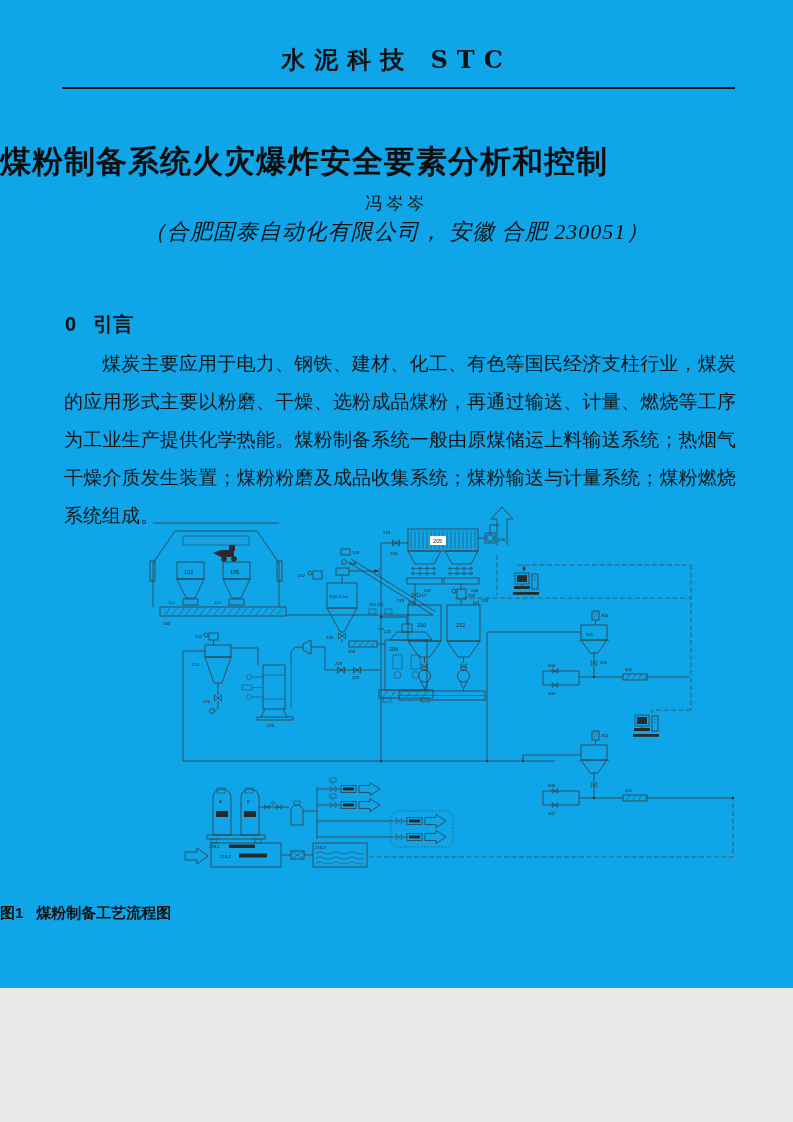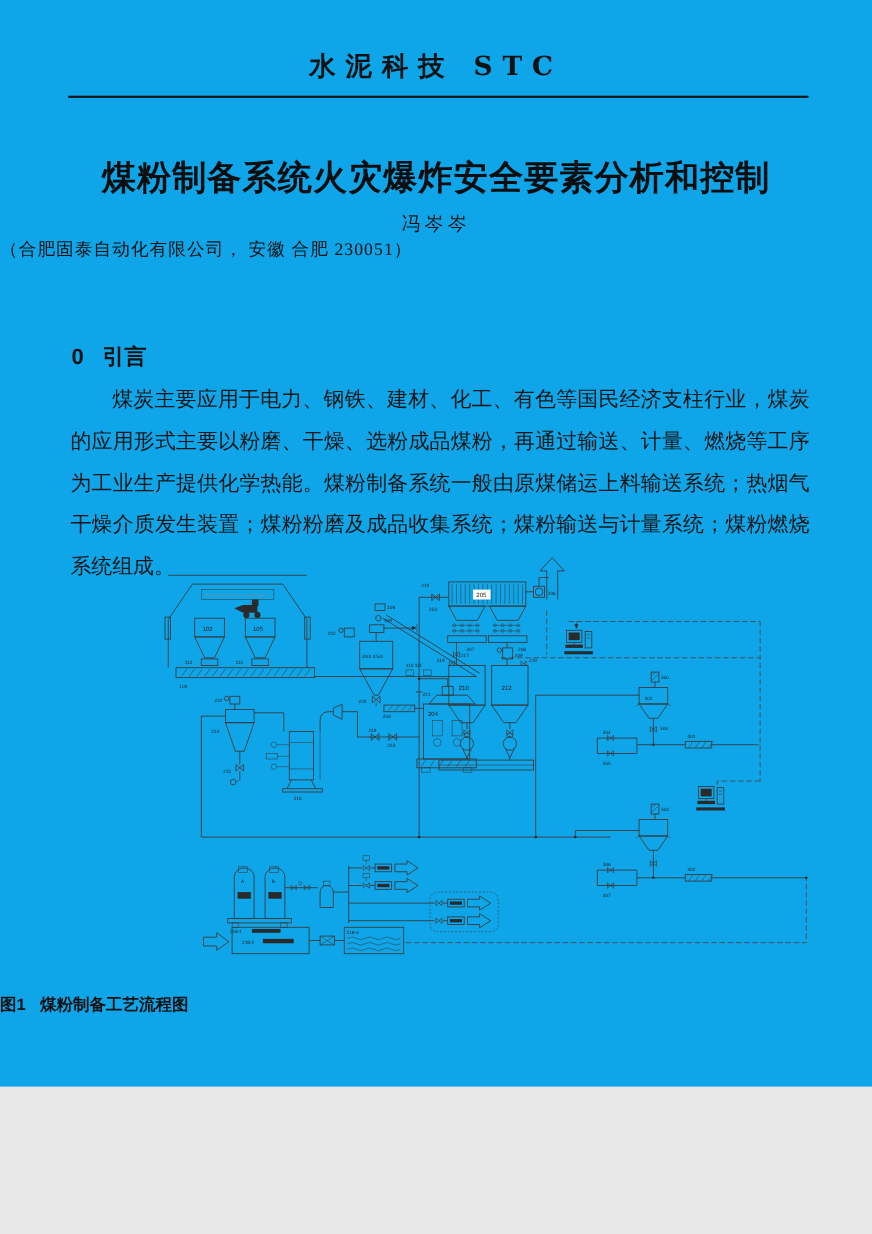--- a/index.html
+++ b/index.html
@@ -2,27 +2,27 @@
 <html><head>
 <meta charset="utf-8">
 <style>
   html,body{margin:0;padding:0;background:#e8e8e8;}
   .page{position:relative;width:793px;height:988px;background:#0ea5e9;margin:0 auto;
         font-family:"Liberation Serif","DejaVu Serif",serif;color:#111;overflow:hidden;}
   .journal-header{position:absolute;top:44px;left:0;width:100%;text-align:center;
         font-size:24px;letter-spacing:9px;font-weight:bold;
         font-family:"DejaVu Serif","Liberation Serif",serif;}
   .header-rule{position:absolute;top:87px;left:62px;width:673px;height:2px;background:#161616;}
-  .article-title{position:absolute;top:120px;left:0;width:100%;text-align:center;
+  .article-title{position:absolute;top:120px;left:0;width:100%;text-align:left;
         font-family:"Liberation Sans","DejaVu Sans",sans-serif;font-weight:bold;
         font-size:31px;letter-spacing:1px;color:#0d0d0d;}
   .author{position:absolute;top:192px;left:0;width:100%;text-align:center;
         font-size:17px;letter-spacing:4px;font-family:Liberation Mono, monospace;}
-  .affiliation{position:absolute;top:217px;left:0;width:100%;
-        font-size:16px;letter-spacing:1px;}
+  .affiliation{position:absolute;top:217px;left:0;width:100%;text-align:center;
+        font-size:22px;letter-spacing:1px;font-style:italic;}
   .section-heading{position:absolute;top:279px;left:65px;
         font-family:"Liberation Sans","DejaVu Sans",sans-serif;font-weight:bold;font-size:20px;margin-top:32px;}
   .section-heading .sec-no{margin-right:17px;}
   .para{position:absolute;left:64px;width:672px;text-align:justify;
         font-size:19px;line-height:38px;text-indent:2em;color:#151515;}
   .para-1{top:303px;margin-top:42px;}
   .para-2{top:919px;}
   .diagram{position:absolute;top:505px;left:145px;width:600px;height:378px;margin:0;}
   .figure-caption{position:absolute;top:887px;left:0;width:100%;
         font-family:"Liberation Sans","DejaVu Sans",sans-serif;font-weight:bold;font-size:15px;margin-top:17px;}

